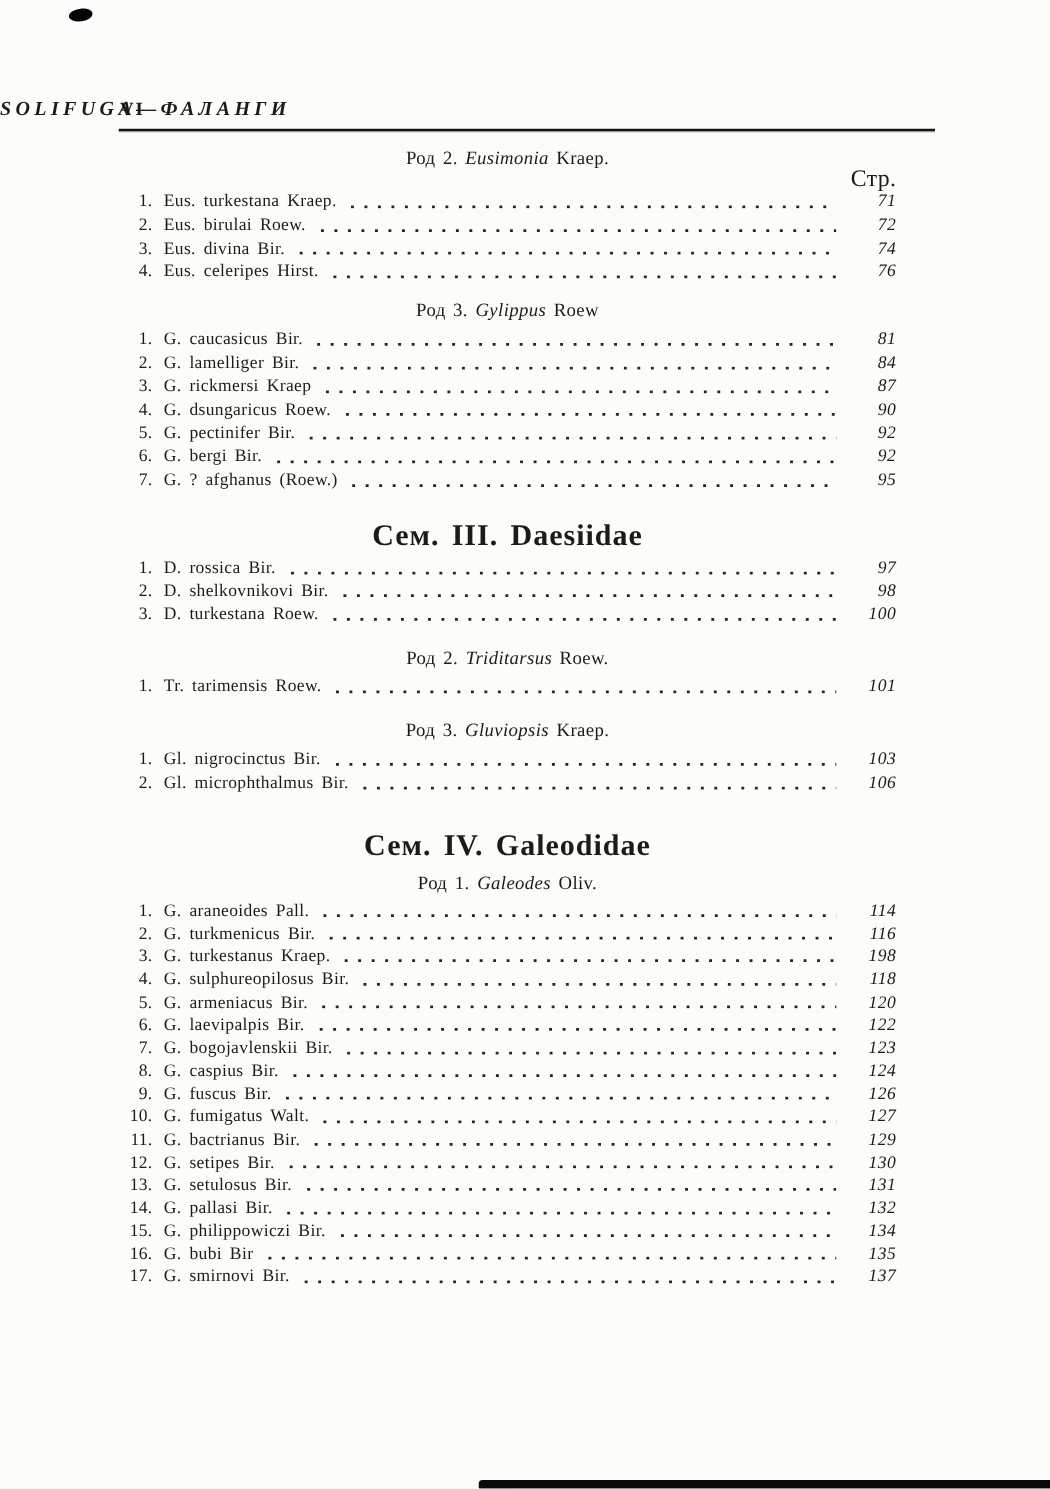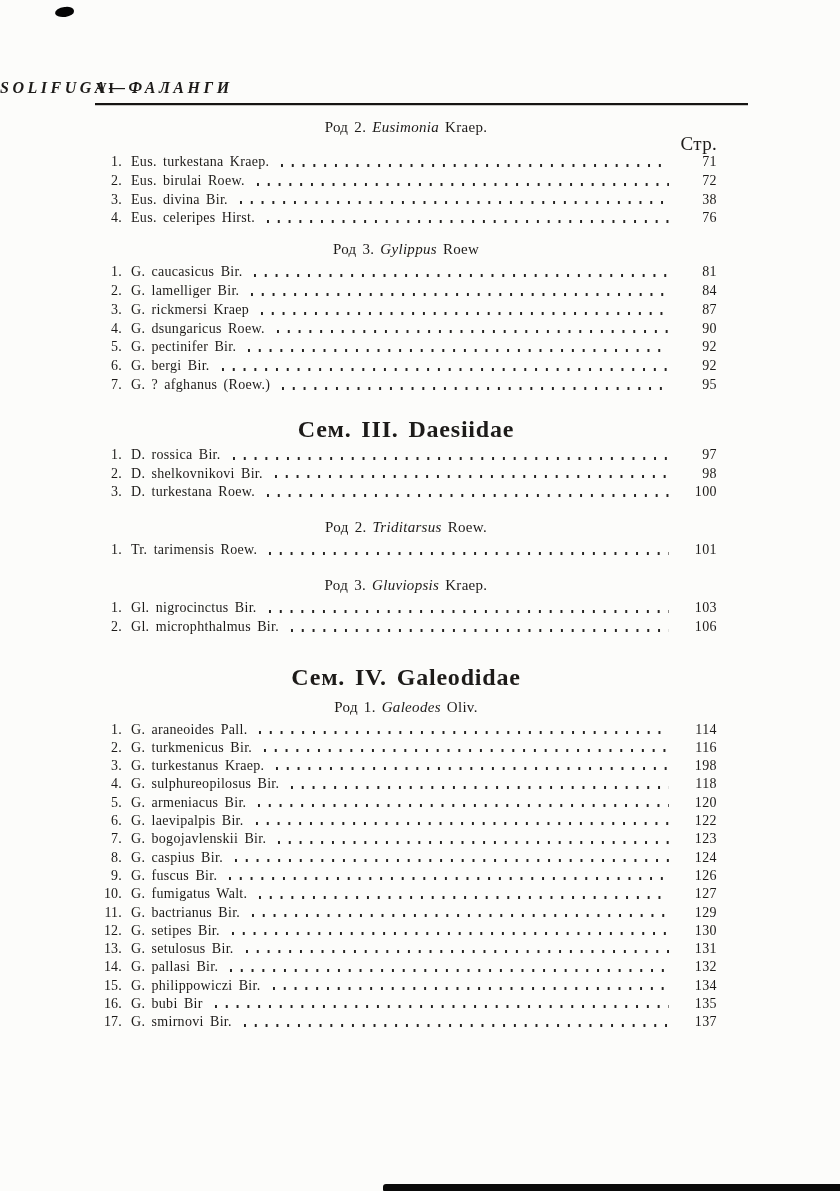--- a/index.html
+++ b/index.html
@@ -58,21 +58,21 @@
   .rows.tight{line-height:18.3px;}
   .rows.first{margin-top:2px;}
   .row{display:flex;align-items:baseline;white-space:nowrap;}
   .num{flex:0 0 27px;text-align:right;margin-right:9px;letter-spacing:.2px;}
   .nm{flex:0 0 auto;letter-spacing:.3px;word-spacing:2.5px;}
   .lead{
     flex:1 1 auto;align-self:flex-end;height:5px;margin:0 8px 4px 11px;
     background-image:radial-gradient(circle 1.35px at 2px 50%, #262422 99%, rgba(0,0,0,0) 100%);
     background-size:10.8px 5px;background-repeat:repeat-x;background-position:0 0;
   }
-  .pg{flex:0 0 40px;text-align:right;letter-spacing:.4px;}
+  .pg{flex:0 0 40px;text-align:right;letter-spacing:.4px;font-style:italic;}
   
   .sp12{margin-top:12px;}
   .sp16{margin-top:16px;}
   .sp22{margin-top:22px;}
   .sp9{margin-top:9px;}
   .sp28{margin-top:28px;}
 </style>
 </head>
 <body>
 
@@ -102,21 +102,21 @@
       <div class="row">
           <span class="num">2.</span>
           <span class="nm">Eus. birulai Roew.</span>
           <span class="lead"></span>
           <span class="pg">72</span>
         </div>
       <div class="row">
           <span class="num">3.</span>
           <span class="nm">Eus. divina Bir.</span>
           <span class="lead"></span>
-          <span class="pg">38</span>
+          <span class="pg">74</span>
         </div>
       <div class="row">
           <span class="num">4.</span>
           <span class="nm">Eus. celeripes Hirst.</span>
           <span class="lead"></span>
           <span class="pg">76</span>
         </div>
     </div>
 
     <div class="genus-heading sp12">

